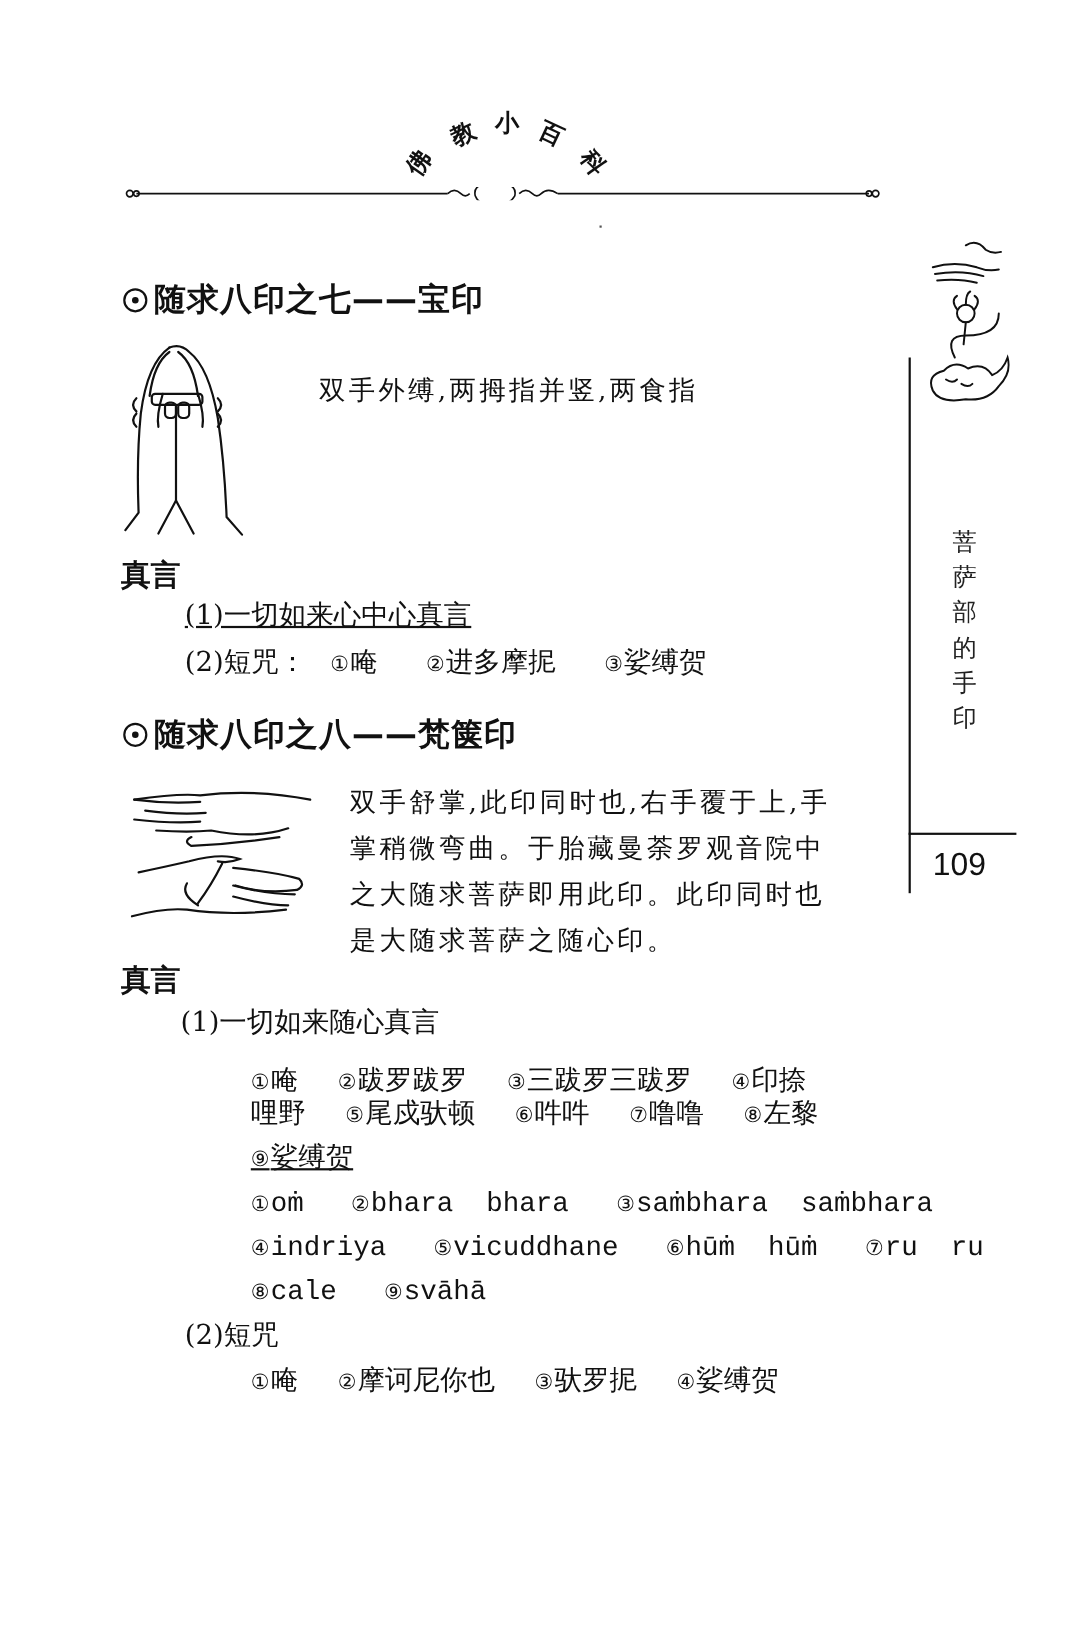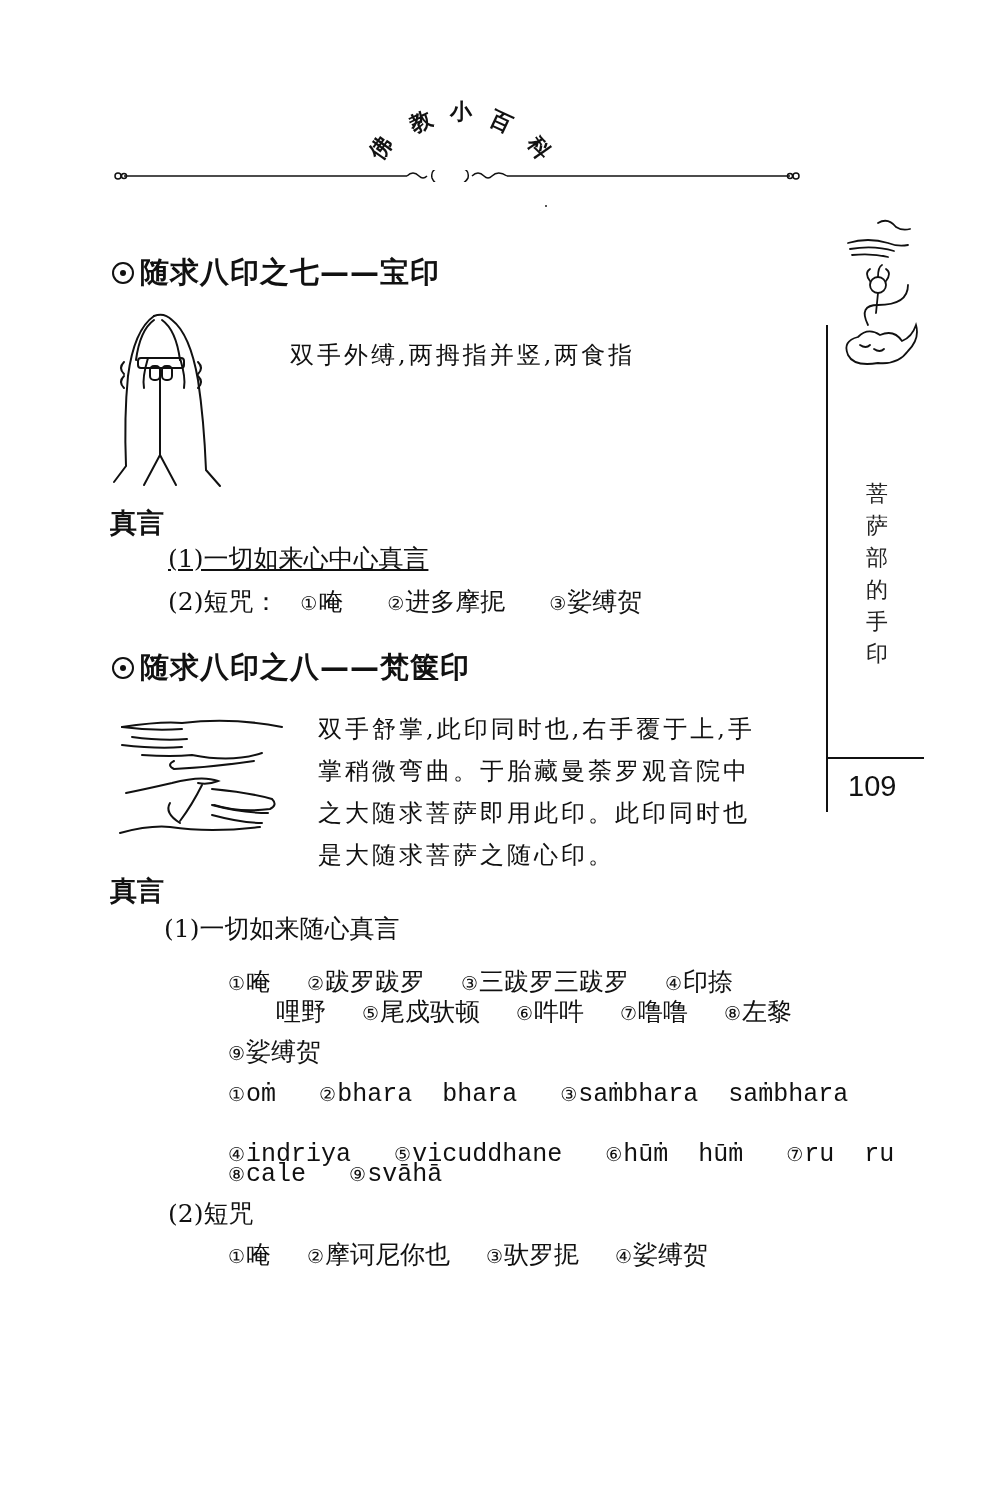--- a/index.html
+++ b/index.html
@@ -117,37 +117,37 @@
 
 <div class="abs label" style="left:110px;top:873px;">真言</div>
 <div class="abs line" style="left:164px;top:912px;">(1)一切如来随心真言</div>
 
 <div class="abs line" style="left:228px;top:955px;margin-top:10px;">
   <span class="num">①</span><span>唵</span><span class="gap"></span>
   <span class="num">②</span><span>跋罗跋罗</span><span class="gap"></span>
   <span class="num">③</span><span>三跋罗三跋罗</span><span class="gap"></span>
   <span class="num">④</span><span>印捺</span>
 </div>
-<div class="abs line" style="left:228px;top:995px;margin-left:48px;">
+<div class="abs line" style="left:228px;top:995px;">
   <span>哩野</span><span class="gap"></span>
   <span class="num">⑤</span><span>尾戍驮顿</span><span class="gap"></span>
   <span class="num">⑥</span><span>吽吽</span><span class="gap"></span>
   <span class="num">⑦</span><span>噜噜</span><span class="gap"></span>
   <span class="num">⑧</span><span>左黎</span>
 </div>
-<div class="abs line" style="left:228px;top:1035px;">
+<div class="abs line" style="left:228px;top:1035px;text-decoration:underline;">
   <span class="num">⑨</span><span>娑缚贺</span>
 </div>
 
 <div class="abs roman" style="left:228px;top:1080px;">
   <span class="num">①</span><span>oṁ</span><span class="gap"></span>
   <span class="num">②</span><span style="white-space:pre">bhara  bhara</span><span class="gap"></span>
   <span class="num">③</span><span style="white-space:pre">saṁbhara  saṁbhara</span>
 </div>
-<div class="abs roman" style="left:228px;top:1120px;margin-top:20px;">
+<div class="abs roman" style="left:228px;top:1120px;">
   <span class="num">④</span><span>indriya</span><span class="gap"></span>
   <span class="num">⑤</span><span>vicuddhane</span><span class="gap"></span>
   <span class="num">⑥</span><span style="white-space:pre">hūṁ  hūṁ</span><span class="gap"></span>
   <span class="num">⑦</span><span style="white-space:pre">ru  ru</span>
 </div>
 <div class="abs roman" style="left:228px;top:1160px;">
   <span class="num">⑧</span><span>cale</span><span class="gap"></span>
   <span class="num">⑨</span><span>svāhā</span>
 </div>
 

